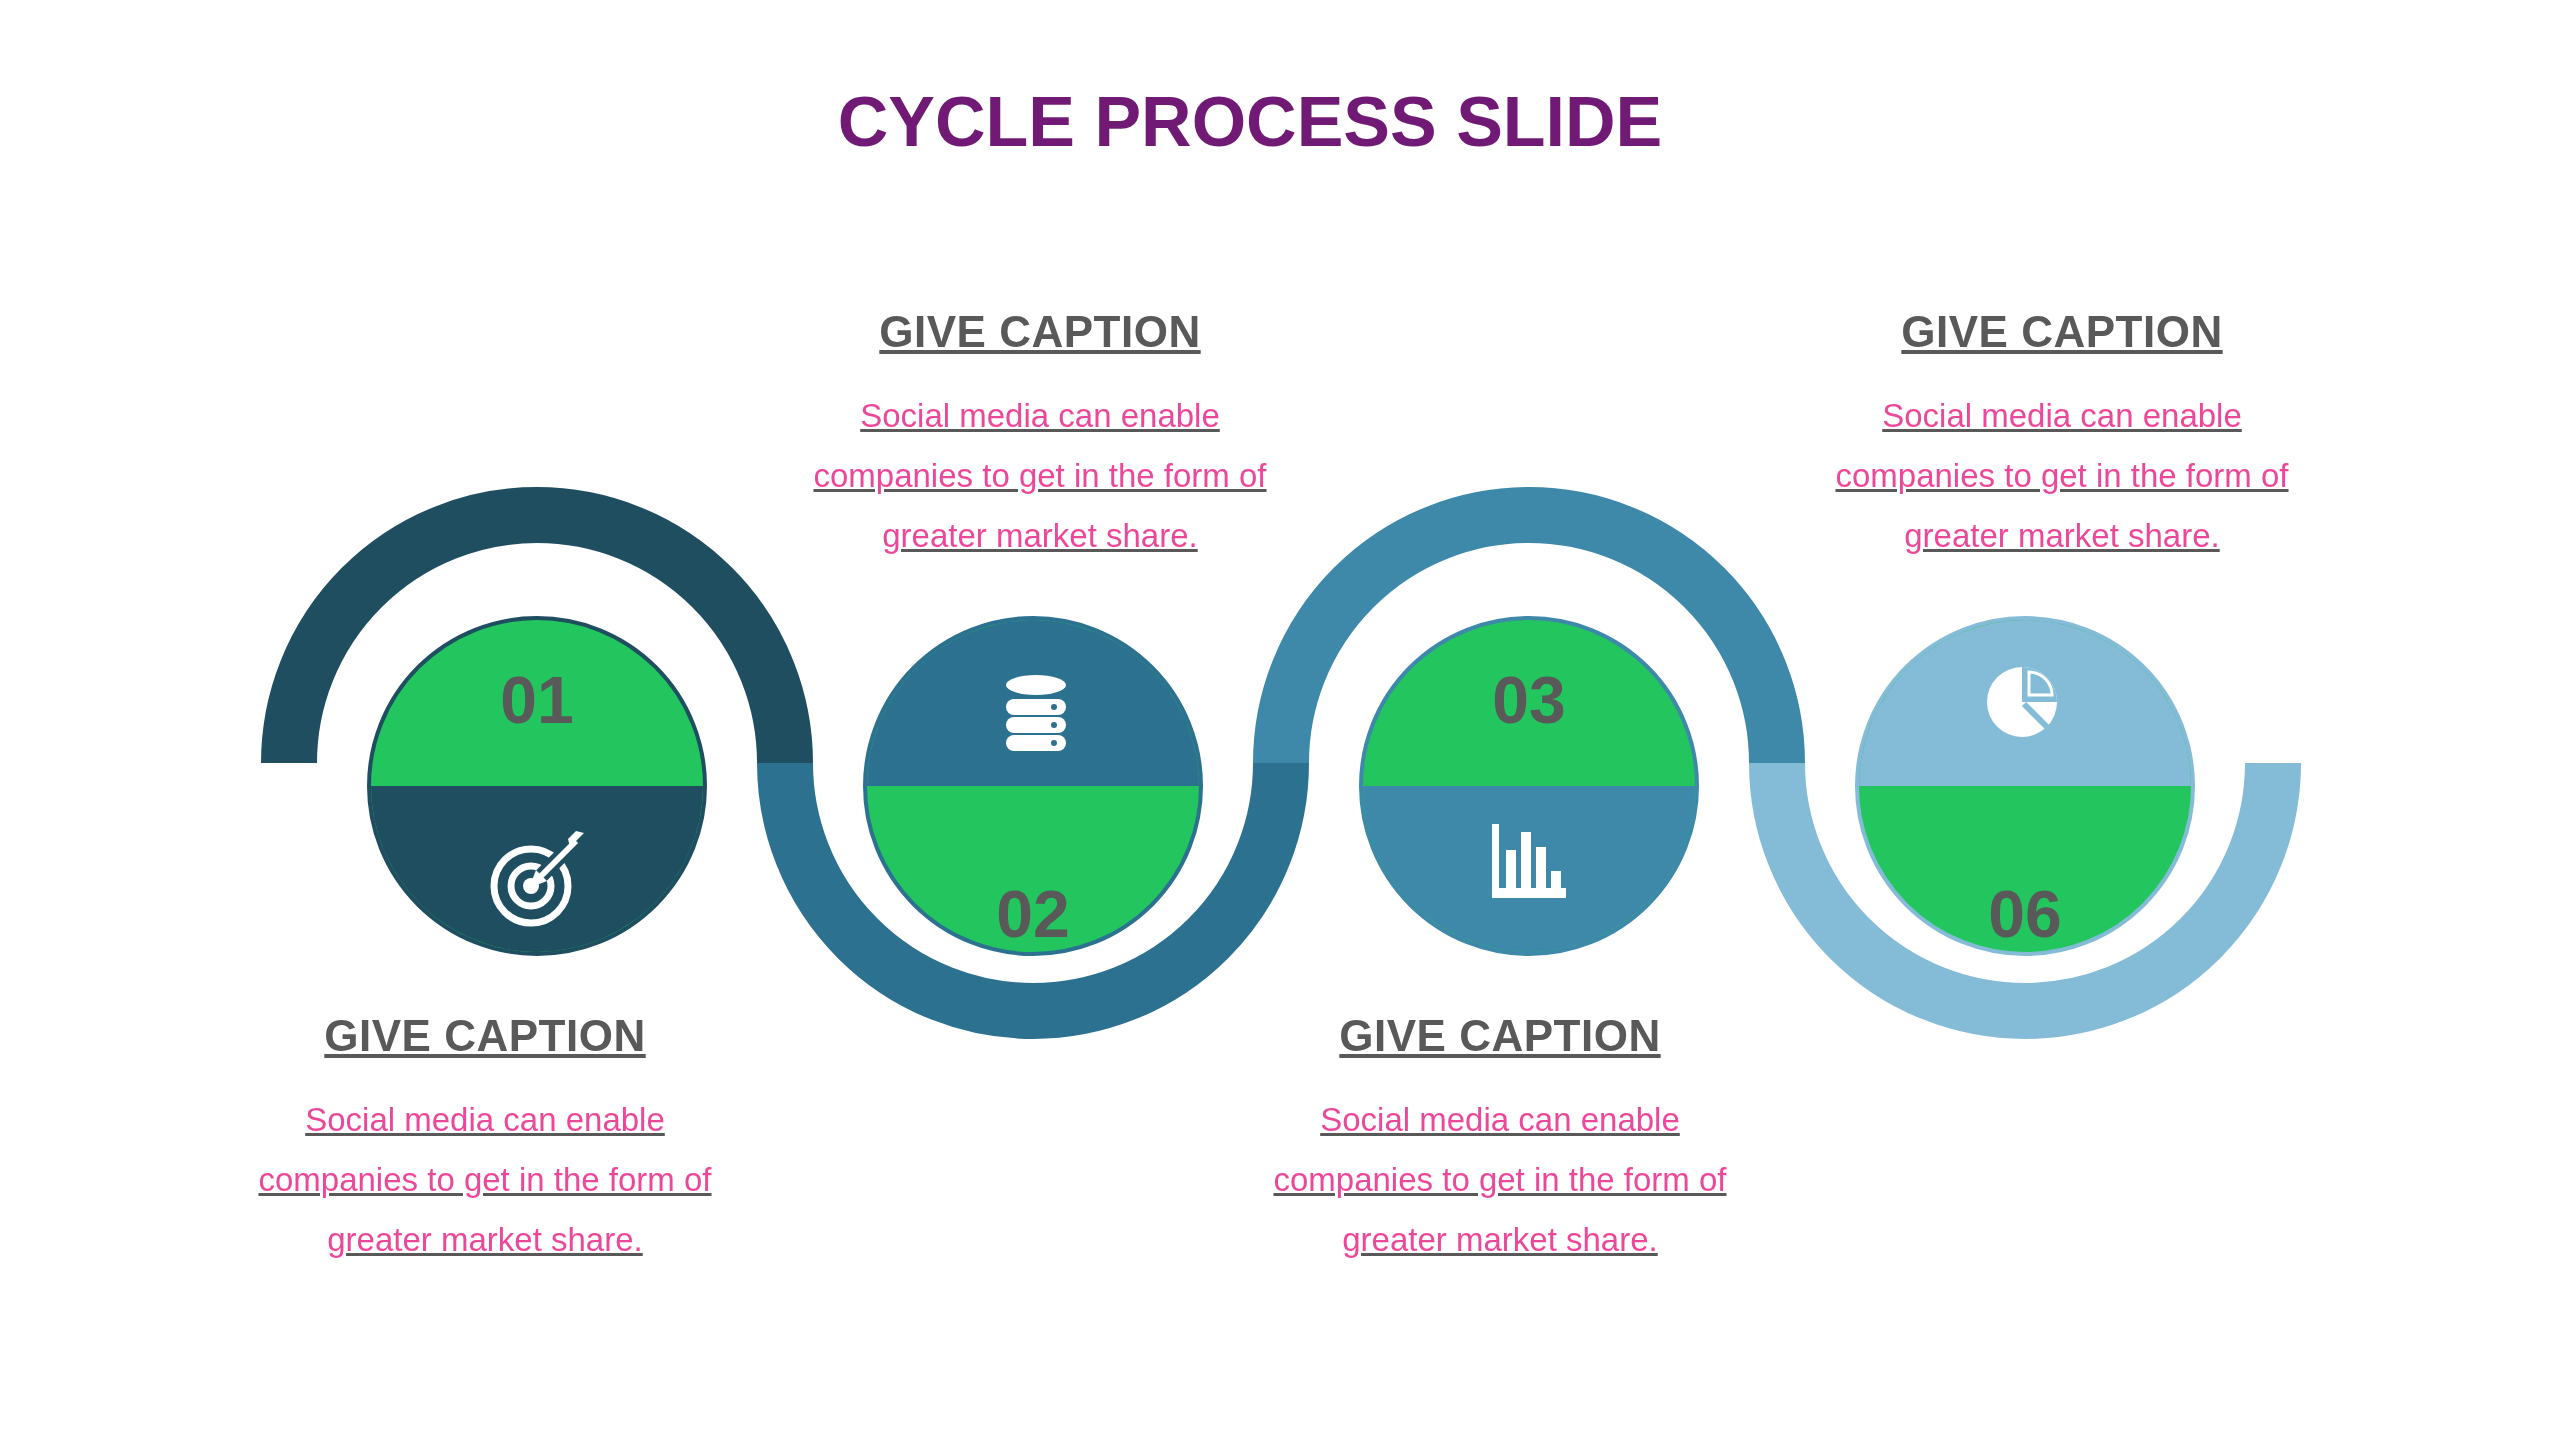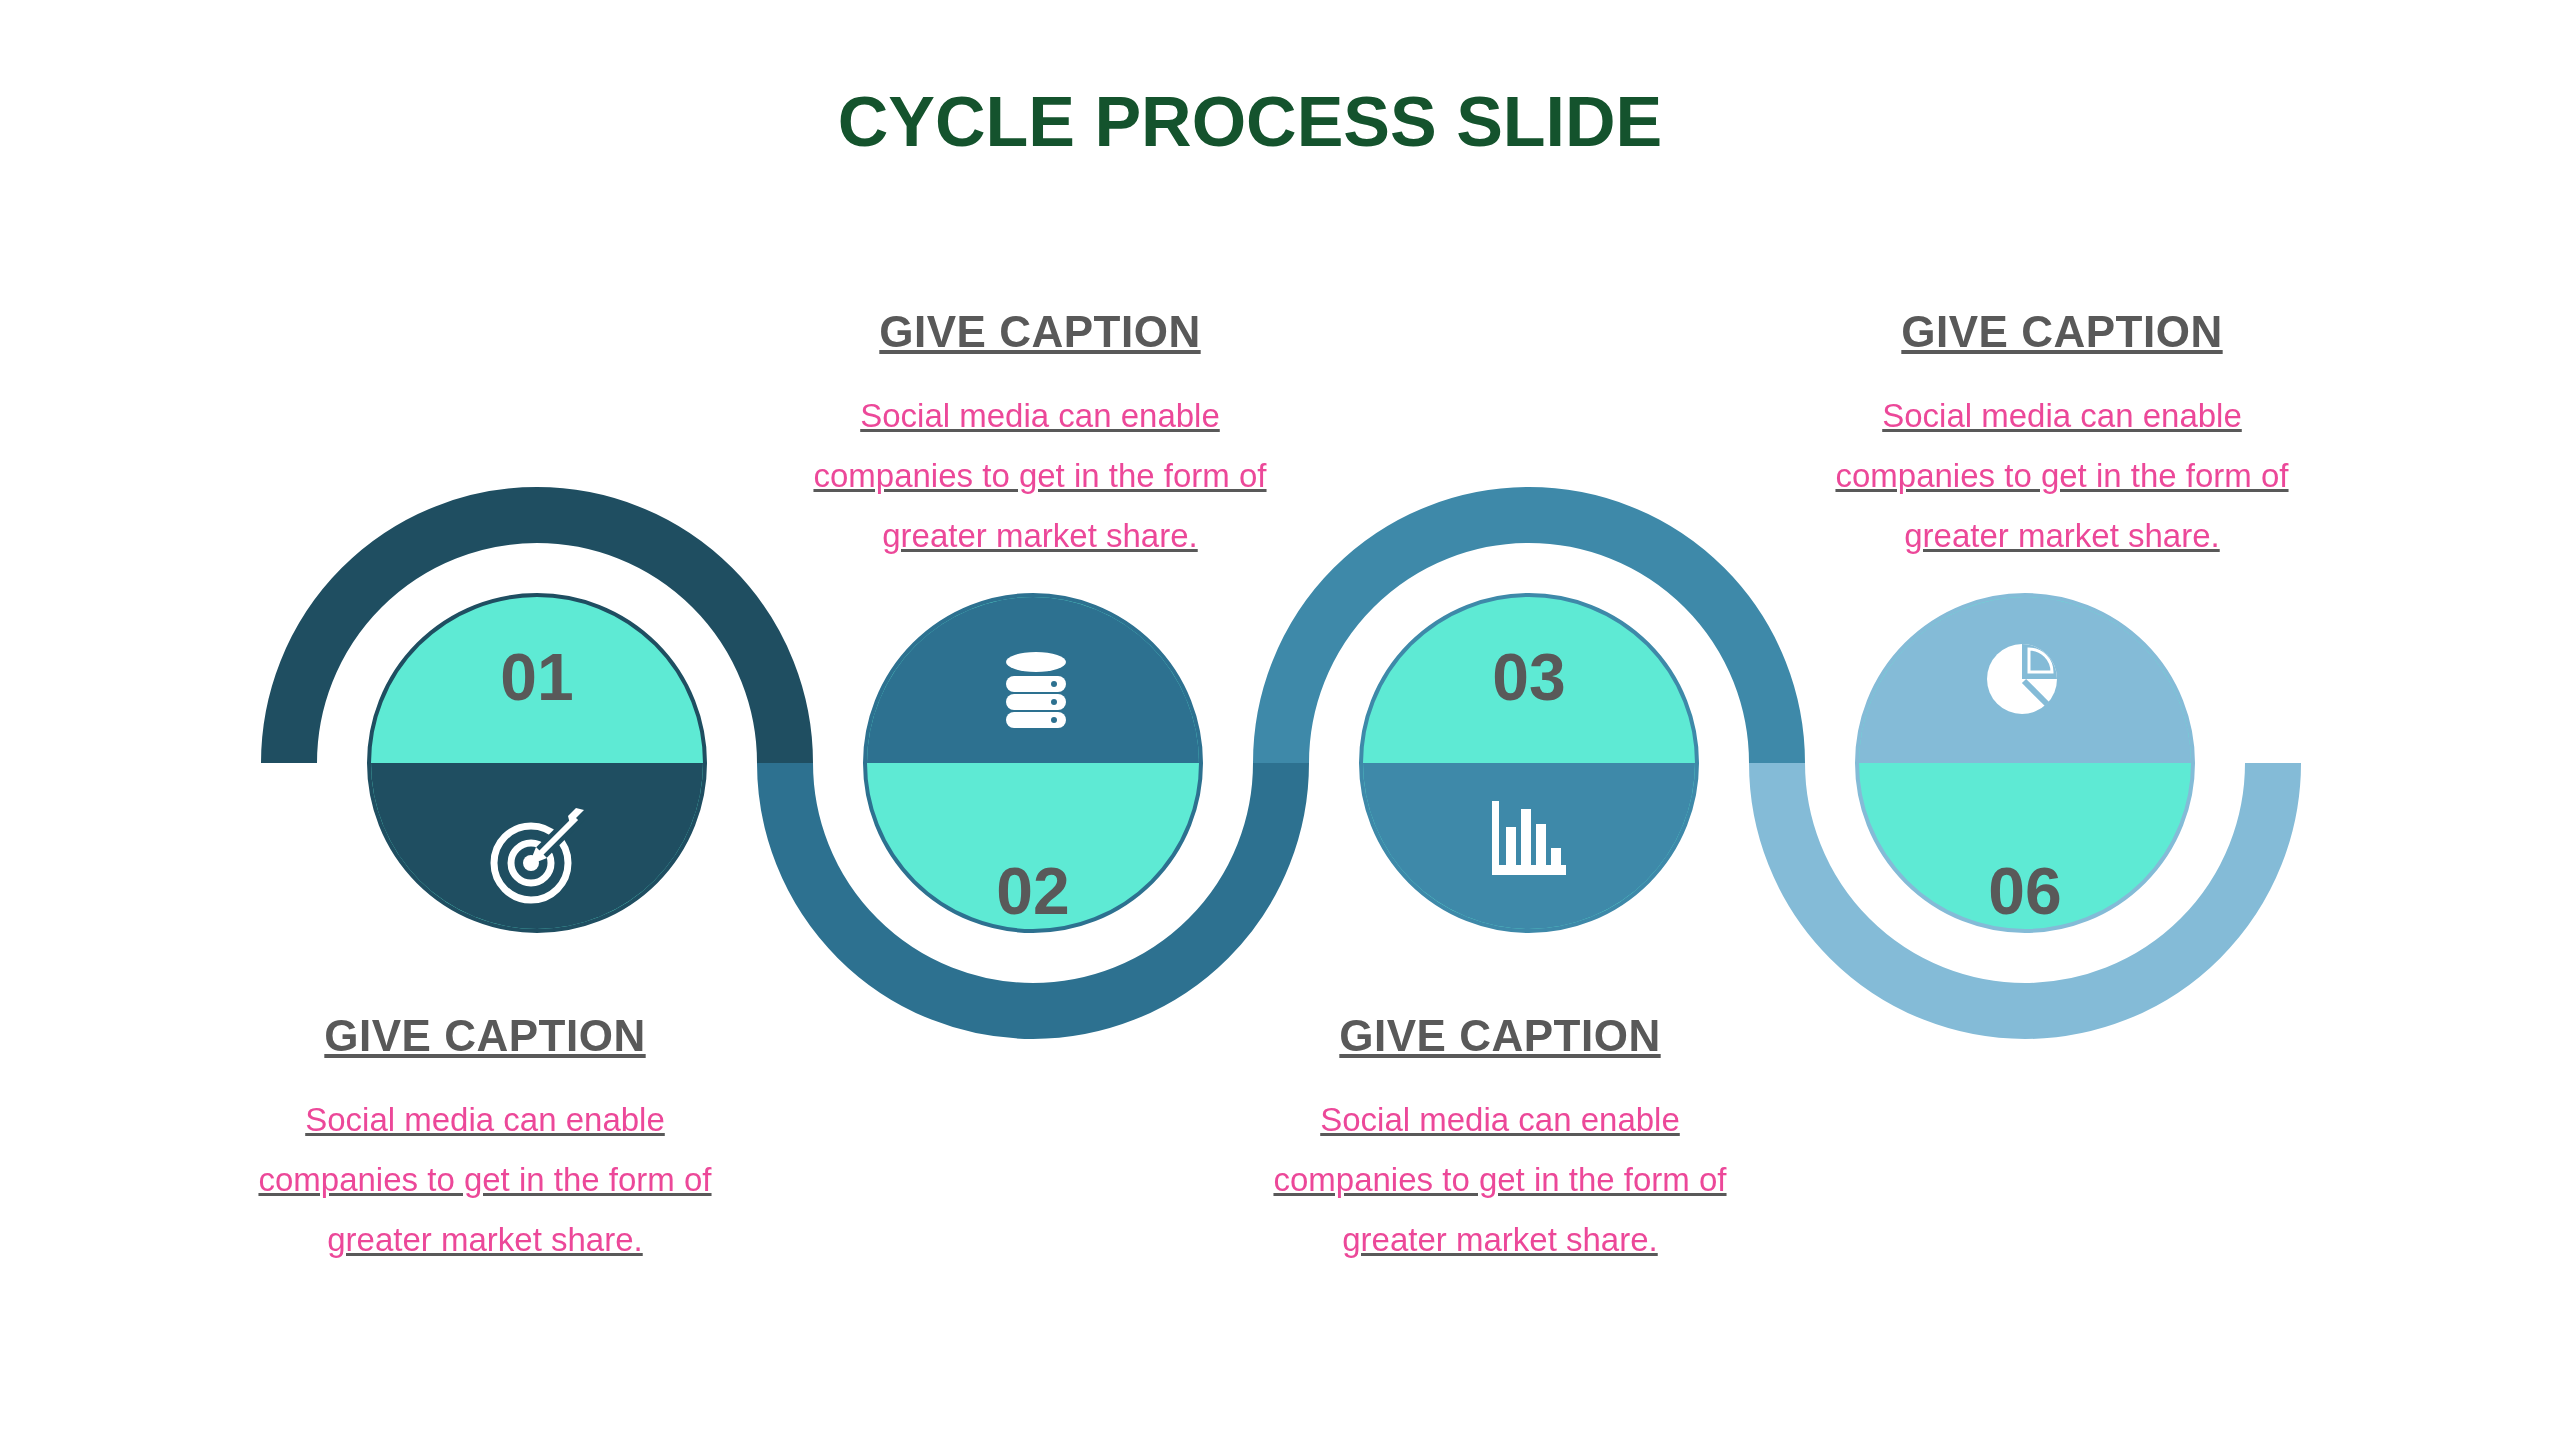--- a/index.html
+++ b/index.html
@@ -2,37 +2,37 @@
 <html><head>
 <meta charset="utf-8">
 <style>
   html,body { margin:0; padding:0; background:#ffffff; }
   .slide {
     position:relative; width:2559px; height:1440px; background:#ffffff;
     font-family:"Liberation Sans", sans-serif; overflow:hidden;
   }
   .title {
     position:absolute; top:82px; left:0; width:2500px; text-align:center;
-    font-size:70px; font-weight:bold; color:#14532d; letter-spacing:0px;
+    font-size:70px; font-weight:bold; color:#701a75; letter-spacing:0px;
   }
   
   .arc {
     position:absolute; width:552px; height:552px; top:487px;
     border-radius:50%; box-sizing:border-box; border:56px solid transparent;
   }
   .arc-top    { clip-path: inset(0 0 50% 0); }
   .arc-bottom { clip-path: inset(50% 0 0 0); }
   .arc.s1 { border-color:#1F4E61; left:261px;  }
   .arc.s2 { border-color:#2D7190; left:757px;  }
   .arc.s3 { border-color:#3E89A9; left:1253px; }
   .arc.s4 { border-color:#84BBD7; left:1749px; }
   
   .circle {
-    position:absolute; top:593px; width:340px; height:340px;
-    border-radius:50%; box-sizing:border-box; background:#5eead4;
+    position:absolute; top:616px; width:340px; height:340px;
+    border-radius:50%; box-sizing:border-box; background:#22c55e;
     overflow:hidden;
   }
   .circle.s1 { left:367px;  border:4px solid #1F4E61; }
   .circle.s2 { left:863px;  border:4px solid #2D7190; }
   .circle.s3 { left:1359px; border:4px solid #3E89A9; }
   .circle.s4 { left:1855px; border:4px solid #84BBD7; }
   .half { position:absolute; left:-4px; width:340px; }
   .half-top    { top:-4px;  height:170px; }
   .half-bottom { top:166px; height:170px; }
   .fill1 { background:#1F4E61; } .fill2 { background:#2D7190; }

